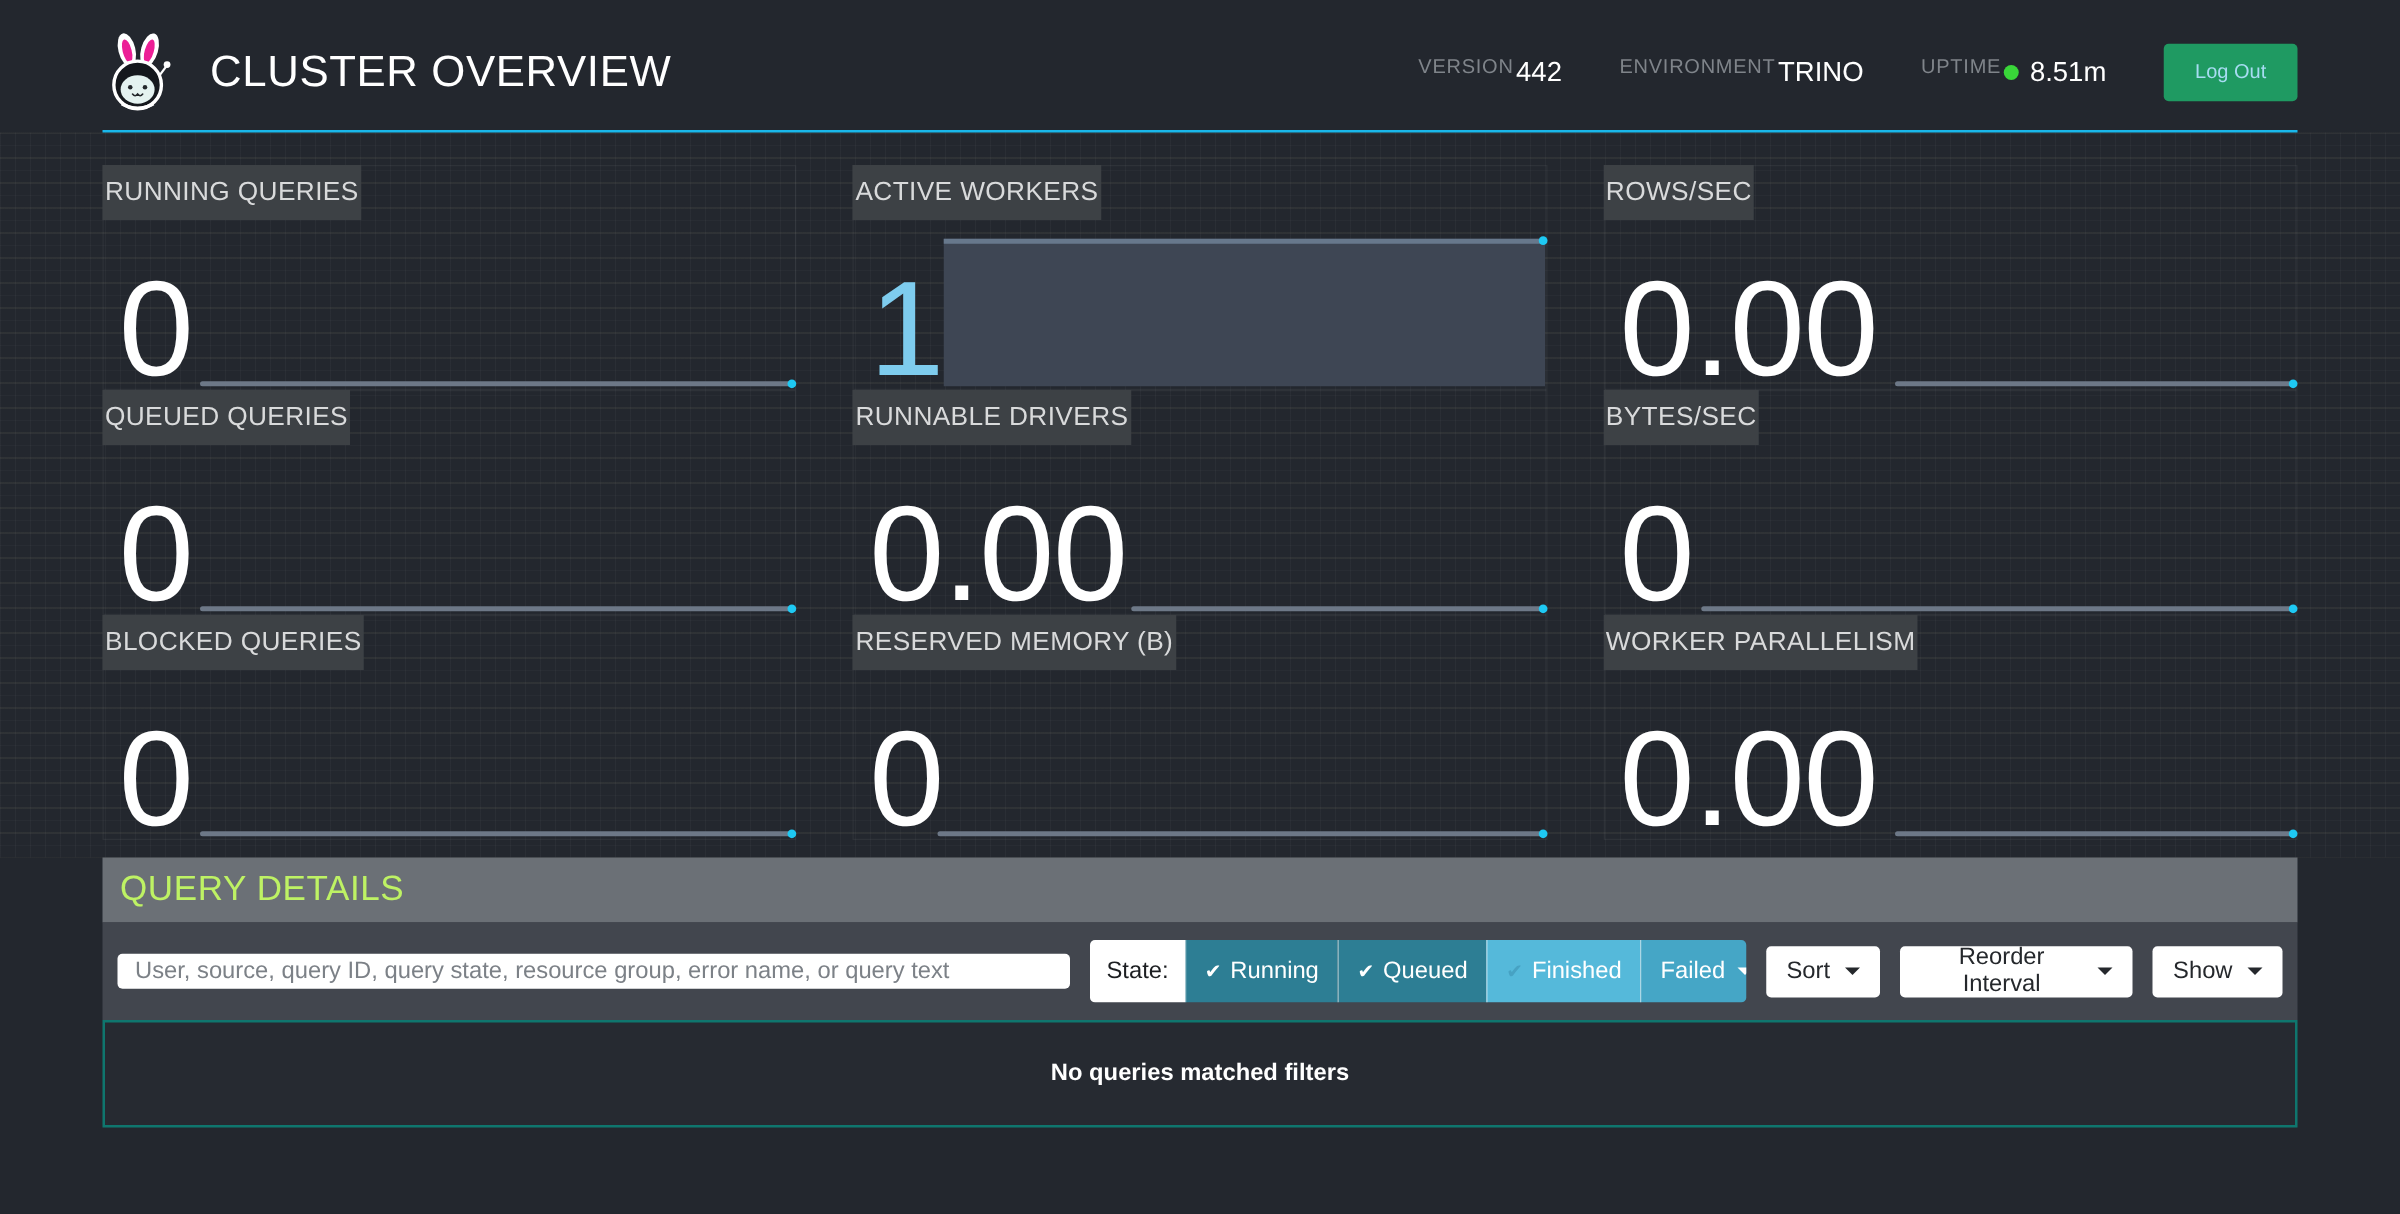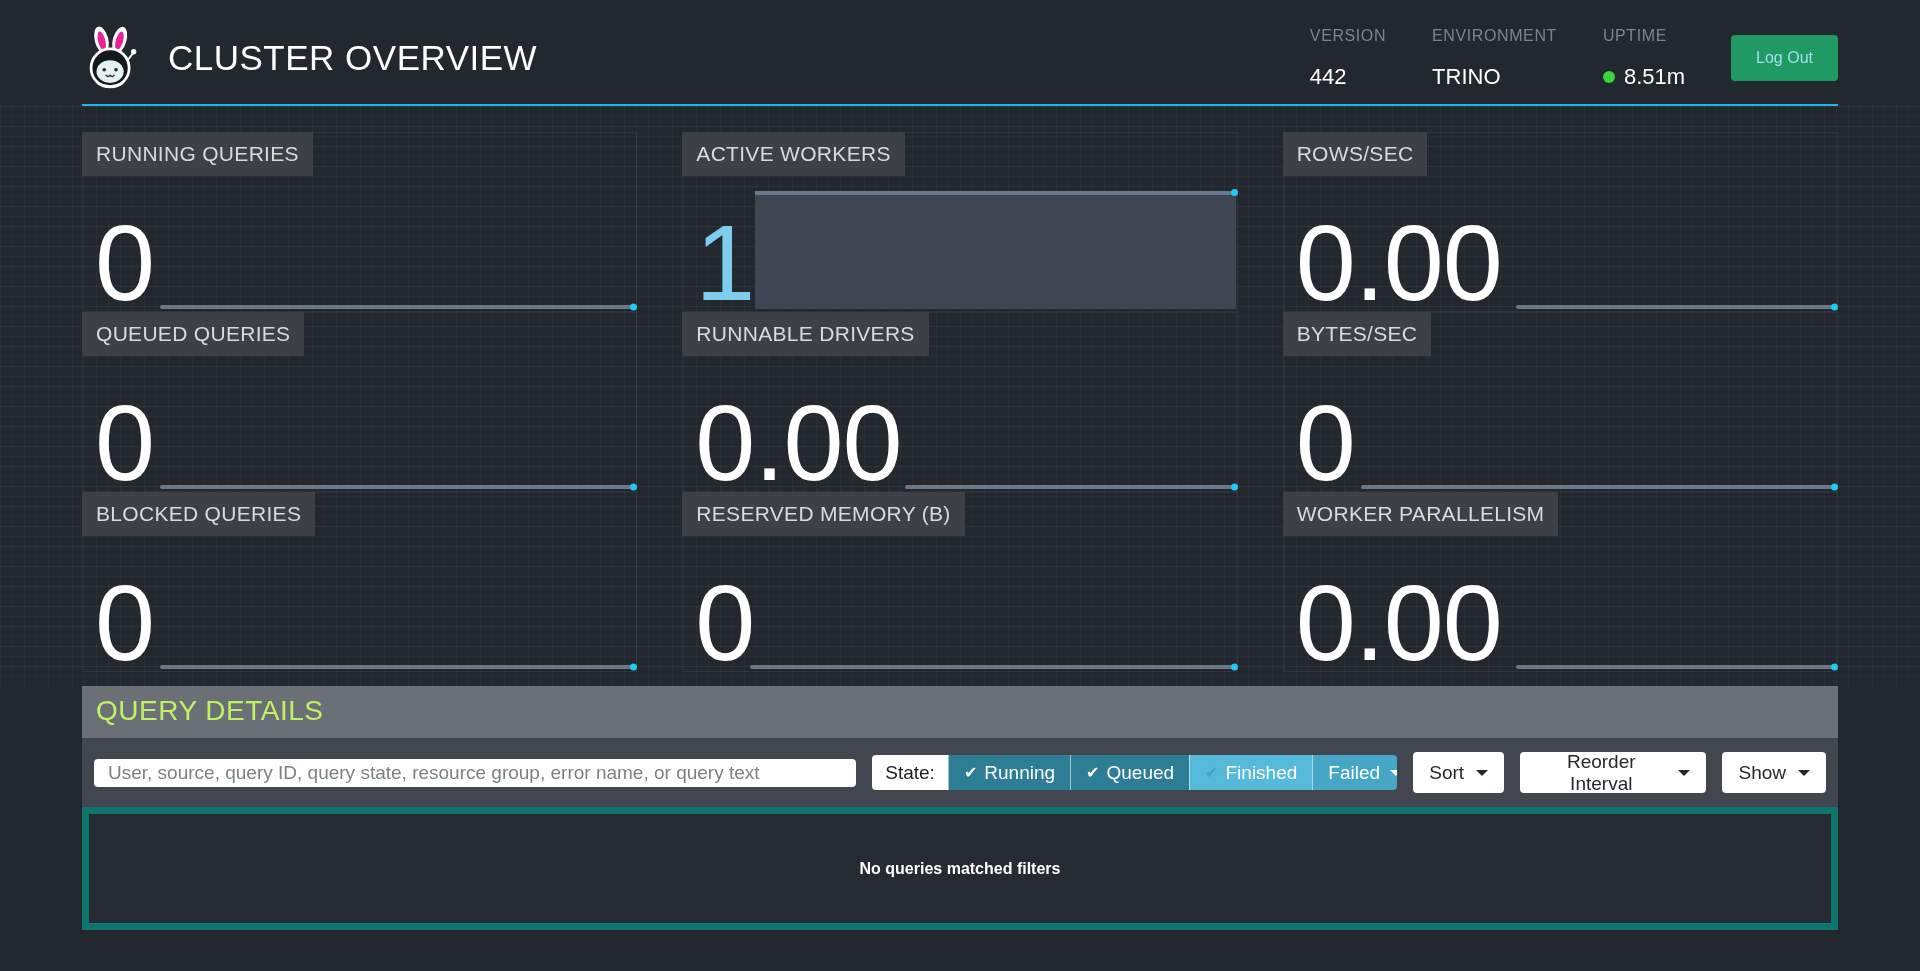--- a/index.html
+++ b/index.html
@@ -18,21 +18,21 @@
     padding:10px 82px 0 82px;
   }
   .header-underline {
     position:absolute; left:82px; right:82px; bottom:0; height:2px;
     background:var(--accent-blue,#19b7ea);
   }
   .brand { display:flex; align-items:center; gap:28px; }
   .logo { width:58px; height:66px; display:block; }
   .page-title { font-size:35px; font-weight:400; letter-spacing:.5px; color:#fff; }
   .header-right { margin-left:auto; display:flex; align-items:center; gap:46px; }
-  .hstat { display:flex; flex-direction:column; gap:19px; }
+  .hstat { display:flex; flex-direction:row; gap:2px; }
   .hstat-label { color:#7f848a; font-size:16px; letter-spacing:.6px; }
   .hstat-value { color:#fff; font-size:22px; display:flex; align-items:center; }
   .uptime-dot {
     width:12px; height:12px; border-radius:50%;
     background:var(--uptime-green,#39d639); margin-right:9px; display:inline-block;
   }
   .logout-btn {
     background:var(--logout-green,#1f9a62); color:#a7dcf2;
     border:none; border-radius:4px; font-size:16px;
     padding:14px 25px; cursor:pointer;
@@ -52,21 +52,21 @@
     column-gap:45px; row-gap:0;
   }
   .metric-card {
     position:relative; height:180px;
     border:1px solid rgba(255,255,255,0.05);
   }
   .metric-label {
     position:absolute; top:-1px; left:-1px; z-index:2;
     background:#3d4145; color:#d9dadb;
     font-size:21px; letter-spacing:.3px;
-    padding:10px 14px; white-space:nowrap;
+    padding:10px 2px; white-space:nowrap;
   }
   .metric-value {
     position:absolute; left:12px; bottom:-6px; z-index:1;
     font-size:108px; line-height:1; color:#fff; letter-spacing:-1px;
   }
   .metric-value.highlight { color:var(--value-highlight,#7eccee); }
   .spark-line {
     position:absolute; right:1px; bottom:2px; height:4px;
     background:#6d7887; border-radius:2px;
   }
@@ -96,21 +96,21 @@
   .qd-toolbar {
     background:#42464e; padding:14px 12px;
     display:flex; align-items:center; gap:16px;
   }
   .search-input {
     width:790px; height:28px; border:none; border-radius:4px;
     padding:0 14px; font-size:19px; color:#333;
     font-family:Liberation Sans, sans-serif; background:#fff;
   }
   .search-input::placeholder { color:#7c8187; }
-  .state-group { display:flex; height:35px; border-radius:4px; overflow:hidden; }
+  .state-group { display:flex; height:50px; border-radius:4px; overflow:hidden; }
   .state-addon {
     background:#fff; color:#1c1e21; font-size:19px;
     display:flex; align-items:center; padding:0 13px;
   }
   .state-btn {
     display:flex; align-items:center; gap:7px;
     font-size:19px; color:#fff; padding:0 15px;
     border:none; border-left:1px solid rgba(255,255,255,.55);
     cursor:pointer; font-family:inherit;
   }
@@ -124,23 +124,23 @@
     border-left:6px solid transparent; border-right:6px solid transparent;
     border-top:6px solid currentColor; margin-left:3px;
   }
   .btn-white {
     background:#fff; color:#25282c; border:none; border-radius:4px;
     height:41px; padding:0 16px; font-size:19px;
     display:flex; align-items:center; gap:9px;
     cursor:pointer; font-family:inherit;
   }
   .qd-content {
-    background:#262a31; border:7px solid #0f766e;
-    height:123px; display:flex; align-items:center; justify-content:center;
-    font-size:16px; font-weight:bold; color:#fff;
+    background:#262a31; border:2px solid #0f766e;
+    height:86px; display:flex; align-items:center; justify-content:center;
+    font-size:19px; font-weight:bold; color:#fff;
   }
 </style>
 </head>
 <body>
 
 <div class="header">
   <div class="brand">
     <a style="display:block;">
       <svg class="logo" viewBox="0 0 64 72">
         <g transform="rotate(-14 22 18)">

